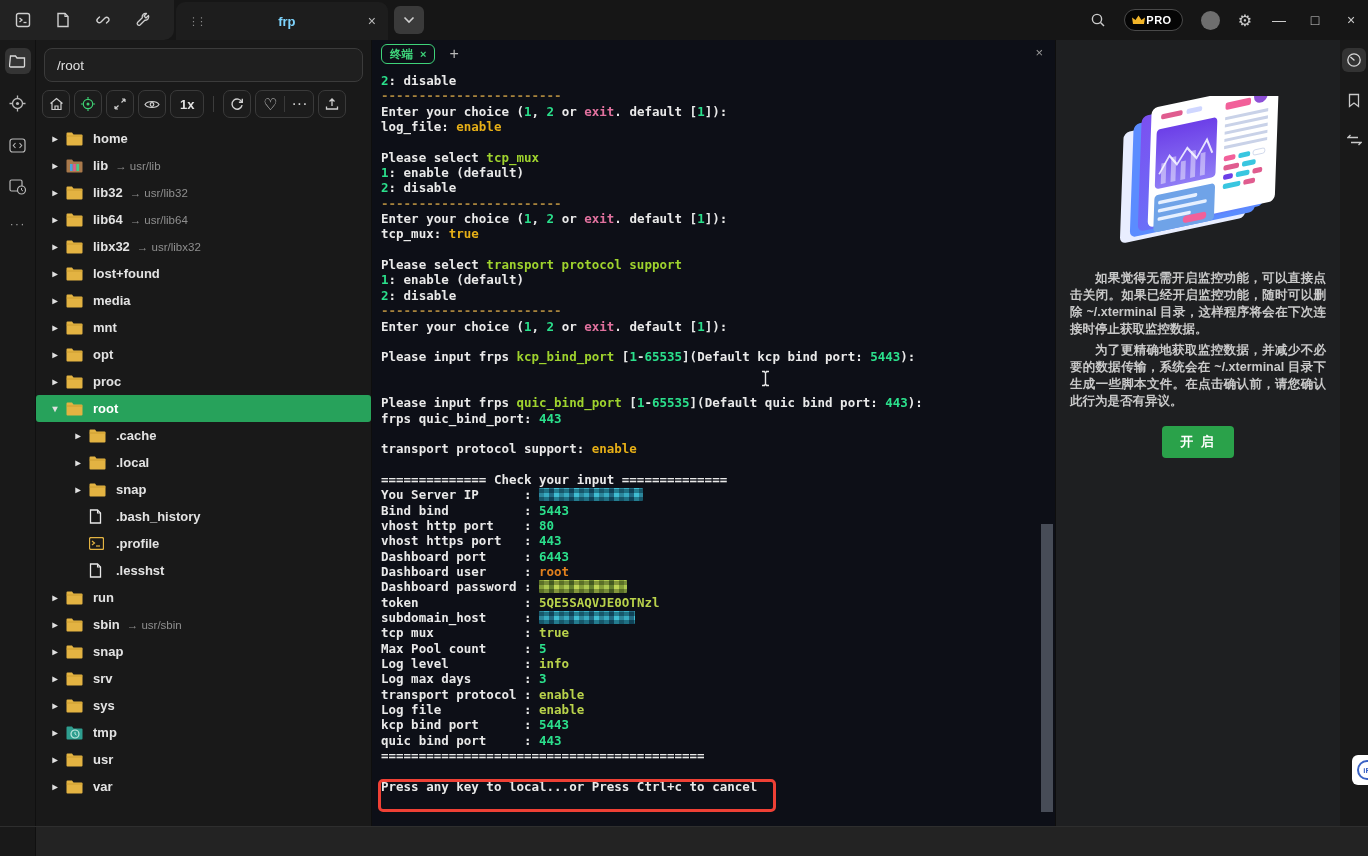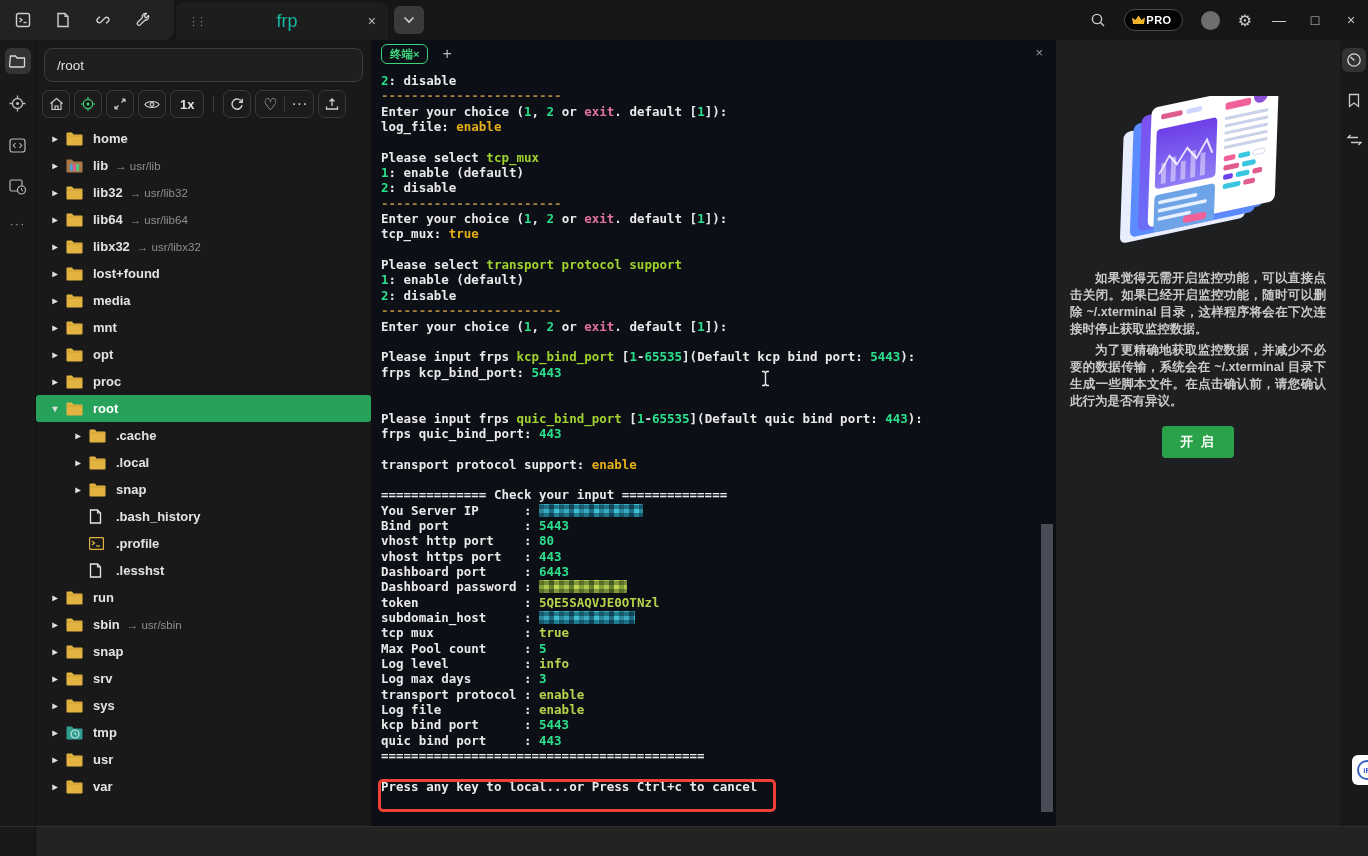--- a/index.html
+++ b/index.html
@@ -7,21 +7,21 @@
     font-family:"Liberation Sans", sans-serif; }
 
   
   .titlebar { height:40px; display:flex; align-items:center; background:#161616; position:relative; }
   .tb-left { display:flex; align-items:center; gap:22px; background:#222222;
     height:40px; padding:0 22px 0 14px; border-radius:0 0 10px 0; }
   .tb-ic { width:18px; height:18px; display:flex; align-items:center; justify-content:center; color:#cfcfcf; }
   .tb-tab { margin-left:2px; width:212px; height:38px; margin-top:2px; background:#1d1d1d;
     border-radius:9px 9px 0 0; display:flex; align-items:center; padding:0 12px; color:#e5e5e5; }
   .tab-grip { color:#8a8a8a; font-size:11px; letter-spacing:-3px; margin-right:8px; }
-  .tab-label { flex:1; text-align:center; font-size:18px; font-weight:400; color:#14b8a6; }
+  .tab-label { flex:1; text-align:center; font-size:13px; font-weight:700; color:#7dd3fc; }
   .tab-x { color:#bbbbbb; font-size:14px; margin-left:6px; cursor:default; }
   .tb-chev { width:30px; height:28px; background:#3a3a3a; border-radius:6px; margin-left:6px;
     display:flex; align-items:center; justify-content:center; }
   .tb-right { position:absolute; right:8px; top:0; height:40px; display:flex; align-items:center; gap:18px; }
   .pro-badge { display:flex; align-items:center; gap:0; background:#050505; border:1px solid #4a4a4a;
     border-radius:11px; height:22px; padding:0 10px 0 6px; }
   .pro-text { color:#ffffff; font-size:11px; font-weight:700; letter-spacing:.5px; }
   .avatar { width:19px; height:19px; border-radius:50%; background:#6e6e6e; }
   .winbtn { color:#cccccc; font-size:14px; width:18px; text-align:center; }
   .gear { color:#cccccc; font-size:16px; }
@@ -53,21 +53,21 @@
   .trow { height:27px; display:flex; align-items:center; white-space:nowrap; }
   .trow .arr { width:22px; text-align:center; font-size:10px; color:#e0e0e0; flex:0 0 22px;}
   .trow .tico { width:17px; height:15px; margin-right:10px; flex:0 0 17px; display:flex; align-items:center;}
   .trow .tlink { color:#8f8f8f; font-size:11.5px; font-weight:400; margin-left:7px; }
   .trow.sel { background:#27a25b; border-radius:3px; color:#ffffff; }
 
   
   .terminal { flex:1; background:#0d0f17; position:relative; }
   .term-tabs { height:28px; display:flex; align-items:center; padding-left:9px; position:relative; }
   .term-pill { border:1px solid #3ed37a; border-radius:6px; height:20px; display:flex; align-items:center;
-    padding:0 8px; color:#3ed37a; font-size:11.5px; font-weight:700; }
+    gap:7px; padding:0 8px; color:#3ed37a; font-size:11.5px; font-weight:700; }
   .term-pill .px { font-size:11px; }
   .term-plus { color:#b9b9b9; font-size:16px; margin-left:14px; }
   .term-close { position:absolute; right:12px; top:5px; color:#9a9a9a; font-size:13px; }
   .term-body { padding:5px 0 0 9px; font-family:"DejaVu Sans Mono", monospace; font-size:12.5px;
     font-weight:700; line-height:15.35px; color:#e9e9e9; }
   .tl { white-space:pre; height:15.35px; }
   .tl .d  { color:#e9e9e9; }
   .tl .g  { color:#2be08c; }
   .tl .gb { color:#2be08c; }
   .tl .lm { color:#9fd32e; }
@@ -547,34 +547,34 @@
         <div class="tl"><span class="d">Enter your choice (</span><span class="g">1</span><span class="d">, </span><span class="g">2</span><span class="d"> or </span><span class="p">exit</span><span class="d">. default [</span><span class="g">1</span><span class="d">]):</span></div>
         <div class="tl"><span class="d">tcp_mux: </span><span class="y">true</span></div>
         <div class="tl">&nbsp;</div>
         <div class="tl"><span class="d">Please select </span><span class="lm">transport protocol support</span></div>
         <div class="tl"><span class="g">1</span><span class="d">: enable (default)</span></div>
         <div class="tl"><span class="g">2</span><span class="d">: disable</span></div>
         <div class="tl"><span class="ds">------------------------</span></div>
         <div class="tl"><span class="d">Enter your choice (</span><span class="g">1</span><span class="d">, </span><span class="g">2</span><span class="d"> or </span><span class="p">exit</span><span class="d">. default [</span><span class="g">1</span><span class="d">]):</span></div>
         <div class="tl">&nbsp;</div>
         <div class="tl"><span class="d">Please input frps </span><span class="lm">kcp_bind_port</span><span class="d"> [</span><span class="g">1</span><span class="d">-</span><span class="g">65535</span><span class="d">](Default kcp bind port: </span><span class="g">5443</span><span class="d">):</span></div>
-        <div class="tl"><span class="d">frps kcp_bind_port: </span><span class="gb">5443</span></div>
         <div class="tl">&nbsp;</div>
         <div class="tl">&nbsp;</div>
         <div class="tl"><span class="d">Please input frps </span><span class="lm">quic_bind_port</span><span class="d"> [</span><span class="g">1</span><span class="d">-</span><span class="g">65535</span><span class="d">](Default quic bind port: </span><span class="g">443</span><span class="d">):</span></div>
         <div class="tl"><span class="d">frps quic_bind_port: </span><span class="gb">443</span></div>
         <div class="tl">&nbsp;</div>
         <div class="tl"><span class="d">transport protocol support: </span><span class="y">enable</span></div>
         <div class="tl">&nbsp;</div>
         <div class="tl"><span class="d">============== Check your input ==============</span></div>
         <div class="tl"><span class="d">You Server IP      : </span><span class="mos mb" style="width: 104px;"></span></div>
-        <div class="tl"><span class="d">Bind port          : </span><span class="gb">5443</span></div>
+        <div class="tl"><span class="d">Bind bind          : </span><span class="gb">5443</span></div>
         <div class="tl"><span class="d">vhost http port    : </span><span class="gb">80</span></div>
         <div class="tl"><span class="d">vhost https port   : </span><span class="gb">443</span></div>
         <div class="tl"><span class="d">Dashboard port     : </span><span class="gb">6443</span></div>
+        <div class="tl"><span class="d">Dashboard user     : </span><span class="o">root</span></div>
         <div class="tl"><span class="d">Dashboard password : </span><span class="mos mg" style="width: 88px;"></span></div>
         <div class="tl"><span class="d">token              : </span><span class="yg bl">5QE5SAQVJE0OTNzl</span></div>
         <div class="tl"><span class="d">subdomain_host     : </span><span class="mos mb" style="width: 96px;"></span></div>
         <div class="tl"><span class="d">tcp mux            : </span><span class="yg">true</span></div>
         <div class="tl"><span class="d">Max Pool count     : </span><span class="gb">5</span></div>
         <div class="tl"><span class="d">Log level          : </span><span class="yg">info</span></div>
         <div class="tl"><span class="d">Log max days       : </span><span class="gb">3</span></div>
         <div class="tl"><span class="d">transport protocol : </span><span class="yg">enable</span></div>
         <div class="tl"><span class="d">Log file           : </span><span class="yg">enable</span></div>
         <div class="tl"><span class="d">kcp bind port      : </span><span class="gb">5443</span></div>

